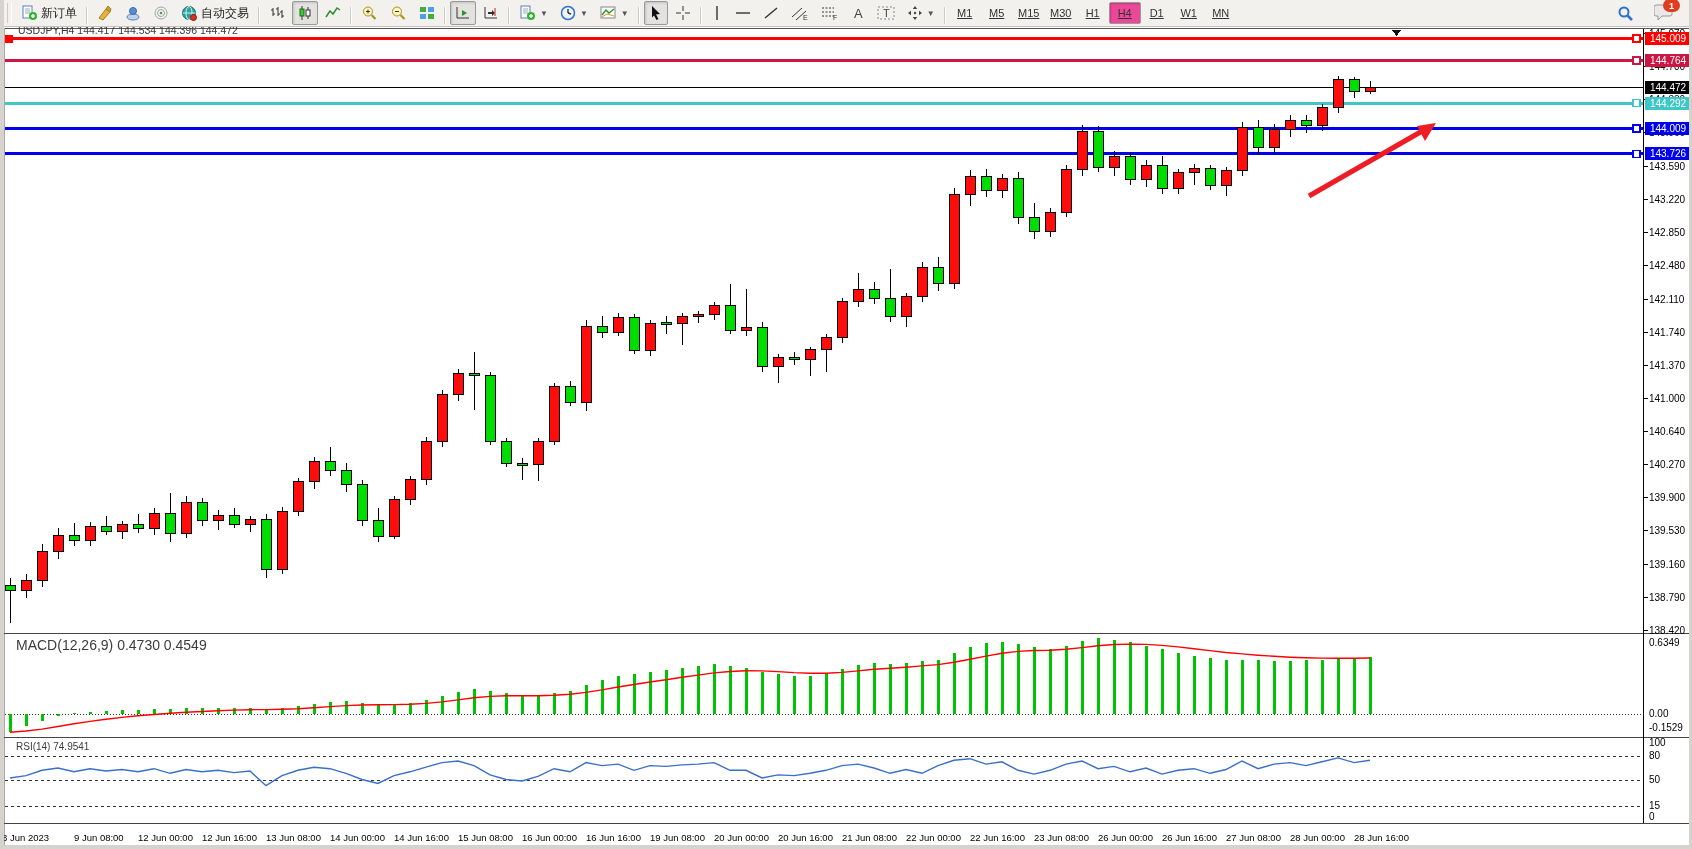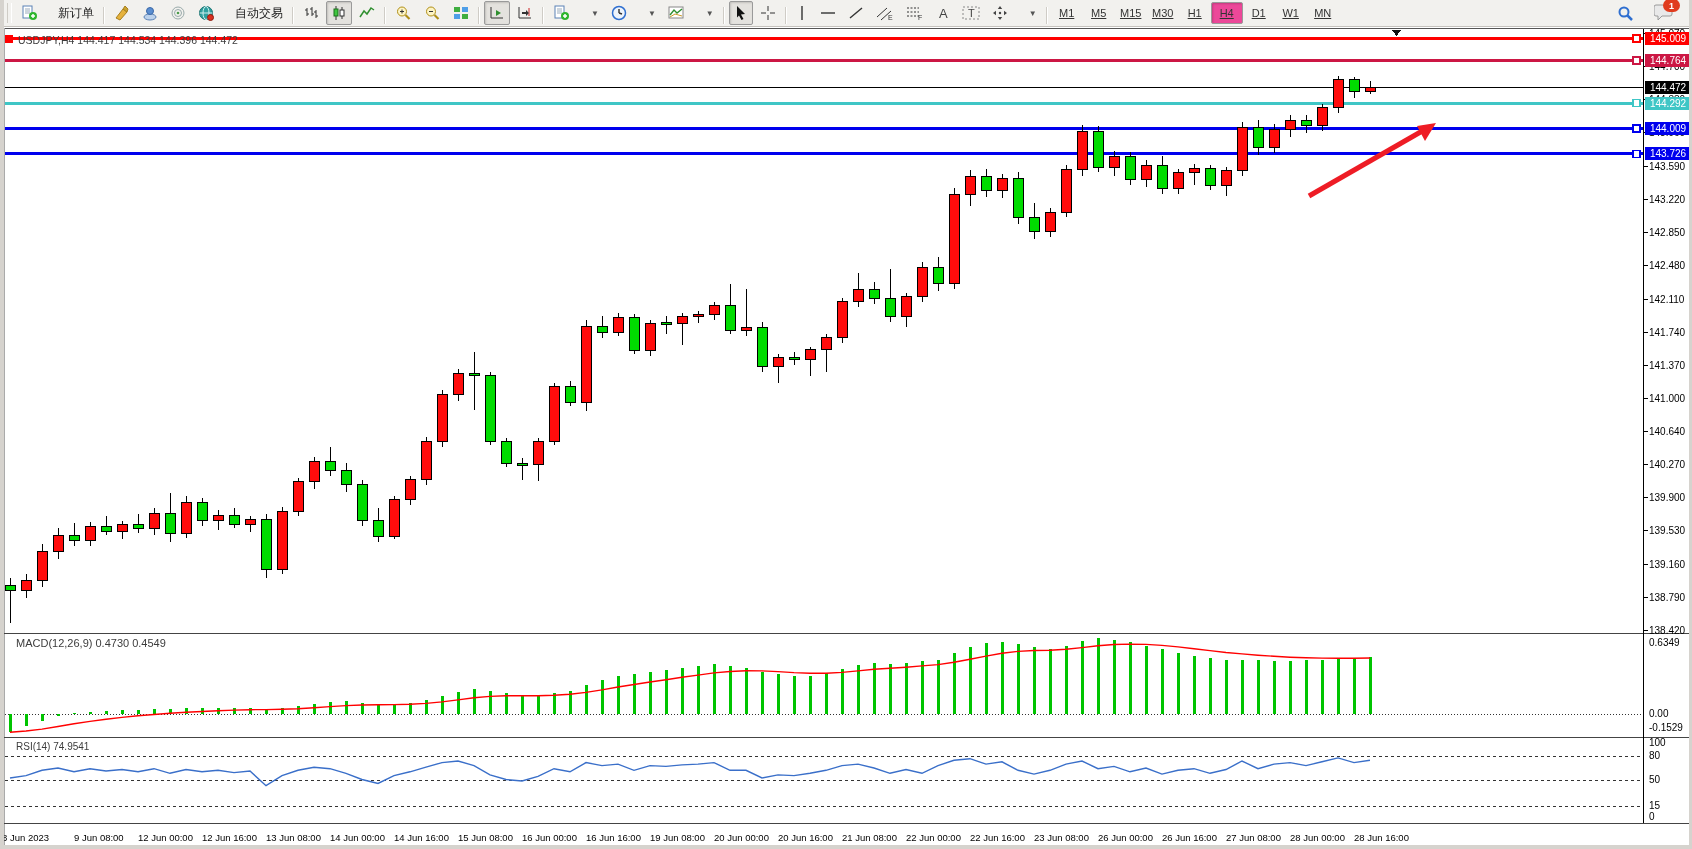--- a/index.html
+++ b/index.html
@@ -1,37 +1,37 @@
 <!DOCTYPE html>
 <html><head>
 <meta charset="utf-8">
 <style>
   html,body{margin:0;padding:0;background:#d6d3ce;font-family:"Liberation Sans",sans-serif;}
   #app{position:relative;width:1692px;height:849px;background:#ffffff;overflow:hidden;
        border-left:4px solid #d6d3ce;border-right:3px solid #d6d3ce;border-bottom:4px solid #d6d3ce;box-sizing:border-box;}
   
   #toolbar{position:absolute;left:-4px;top:0;width:1692px;height:27px;background:#f2f1ee;
            border-bottom:1px solid #c5c2bd;display:flex;align-items:center;padding-left:4px;box-sizing:border-box;z-index:5;}
-  .tb-btn{height:22px;display:inline-flex;align-items:center;gap:20px;padding:0 4px;margin:0 1px;
+  .tb-btn{height:22px;display:inline-flex;align-items:center;gap:3px;padding:0 4px;margin:0 1px;
           border:1px solid transparent;border-radius:2px;font-size:12px;color:#222;cursor:default;white-space:nowrap;}
   .tb-btn.pressed{border:1px solid #9a9a9a;background:#e4e2de;box-shadow:inset 1px 1px 2px rgba(0,0,0,.15);}
   .tb-sep{width:3px;height:20px;margin:0 3px;border-left:1px solid #cfccc6;border-right:1px solid #ffffff;}
   .tb-dd{font-size:8px;color:#555;margin-left:1px;}
   .tf-btn{height:20px;min-width:24px;justify-content:center;display:inline-flex;align-items:center;
           font-size:11px;color:#333;padding:0 3px;margin:0;border:1px solid transparent;border-radius:2px;text-decoration:underline;}
   .tf-btn.active{border:1px solid #9a9a9a;background:#ec4899;box-shadow:inset 1px 1px 2px rgba(0,0,0,.18);}
   #tb-right{margin-left:auto;display:flex;align-items:center;gap:8px;padding-right:10px;}
   #chat-badge-wrap{position:relative;width:22px;height:20px;}
   #chat-badge{position:absolute;right:-4px;top:-4px;min-width:13px;height:13px;border-radius:8px;background:#e03c1e;
               color:#fff;font-size:9px;font-weight:bold;display:flex;align-items:center;justify-content:center;padding:0 2px;}
   .ic{display:inline-block;line-height:0;}
   
   .ch-label{position:absolute;font-size:10.5px;color:#3c3c3c;z-index:3;white-space:pre;}
-  #chart-title{left:14px;top:34px;}
-  #macd-label{left:12px;top:637px;font-size:11px;}
+  #chart-title{left:14px;top:24px;}
+  #macd-label{left:12px;top:637px;font-size:14px;}
   #rsi-label{left:12px;top:741px;font-size:10px;text-align:right;}
   svg text{font-family:"Liberation Sans",sans-serif;}
 </style>
 </head>
 <body>
 
 <div id="app">
 
   <div>
     <svg id="chart-svg" width="1692" height="849" style="position:absolute;left:-4px;top:0;" shape-rendering="crispEdges">

